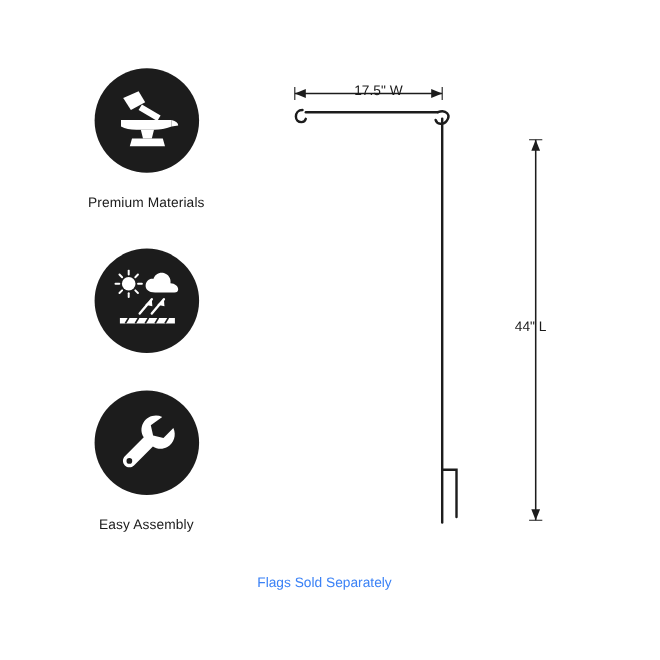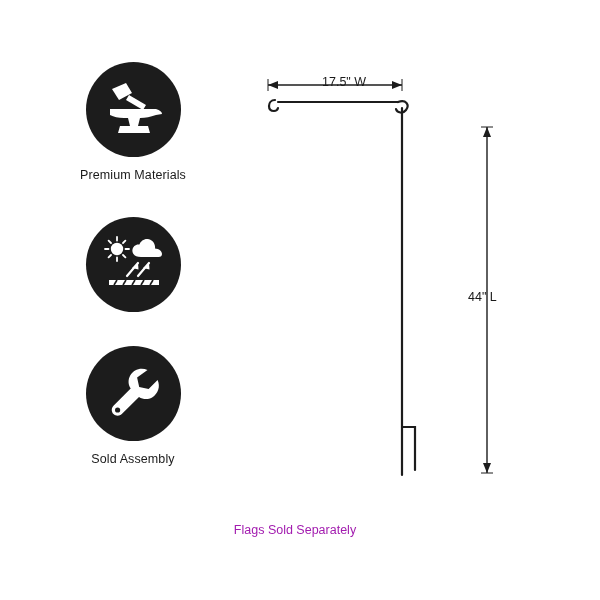--- a/index.html
+++ b/index.html
@@ -37,21 +37,21 @@
     width: 95px;
     height: 95px;
     border-radius: 50%;
     background: #1c1c1c;
     display: flex;
     align-items: center;
     justify-content: center;
   }
   .badge svg { display: block; }
   .feature-label {
-    margin-top: 11px;
+    margin-top: 20px;
     font-size: 12.5px;
     line-height: 15px;
     text-align: right;
     color: #1a1a1a;
     letter-spacing: 0.1px;
     white-space: pre-line;
   }
 
   
   .diagram {
@@ -75,21 +75,21 @@
     left: 238px;
     top: 235px;
   }
   .footer-wrap {
     position: absolute;
     left: 150px;
     width: 290px;
     top: 523px;
     text-align: center;
     font-size: 12.5px;
-    color: #a21caf;
+    color: #3b82f6;
   }
 </style>
 </head>
 <body>
 
 <div class="features">
 
   <div class="feature">
     <div class="badge">
       <svg width="62" height="58" viewBox="0 0 62 58">
@@ -147,21 +147,21 @@
     </div>
   </div>
 
   <div class="feature">
     <div class="badge">
       <svg width="60" height="60" viewBox="0 0 60 60">
         <path d="M44.5 6 C38 3 30.5 5.5 27.2 11.5 C24.8 15.8 25.2 20.8 27.7 24.6 L10.5 41.8 C8.2 44.1 8.2 47.8 10.5 50.1 C12.8 52.4 16.5 52.4 18.8 50.1 L36 32.9 C39.8 35.4 44.8 35.8 49.1 33.4 C55.1 30.1 57.6 22.6 54.6 16.1 L45.6 25.1 L36.2 23 L34.1 13.6 Z" fill="#ffffff"></path>
         <circle cx="14.6" cy="46" r="2.6" fill="#1c1c1c"></circle>
       </svg>
     </div>
-    <div class="feature-label">Sold Assembly</div>
+    <div class="feature-label">Easy Assembly</div>
   </div>
 
 </div>
 
 <div class="diagram">
 
   <svg width="350" height="460" viewBox="0 0 350 460">
 
     <g stroke="#1c1c1c" stroke-width="1.4" fill="none">
       <line x1="38" y1="30" x2="172" y2="30"></line>

